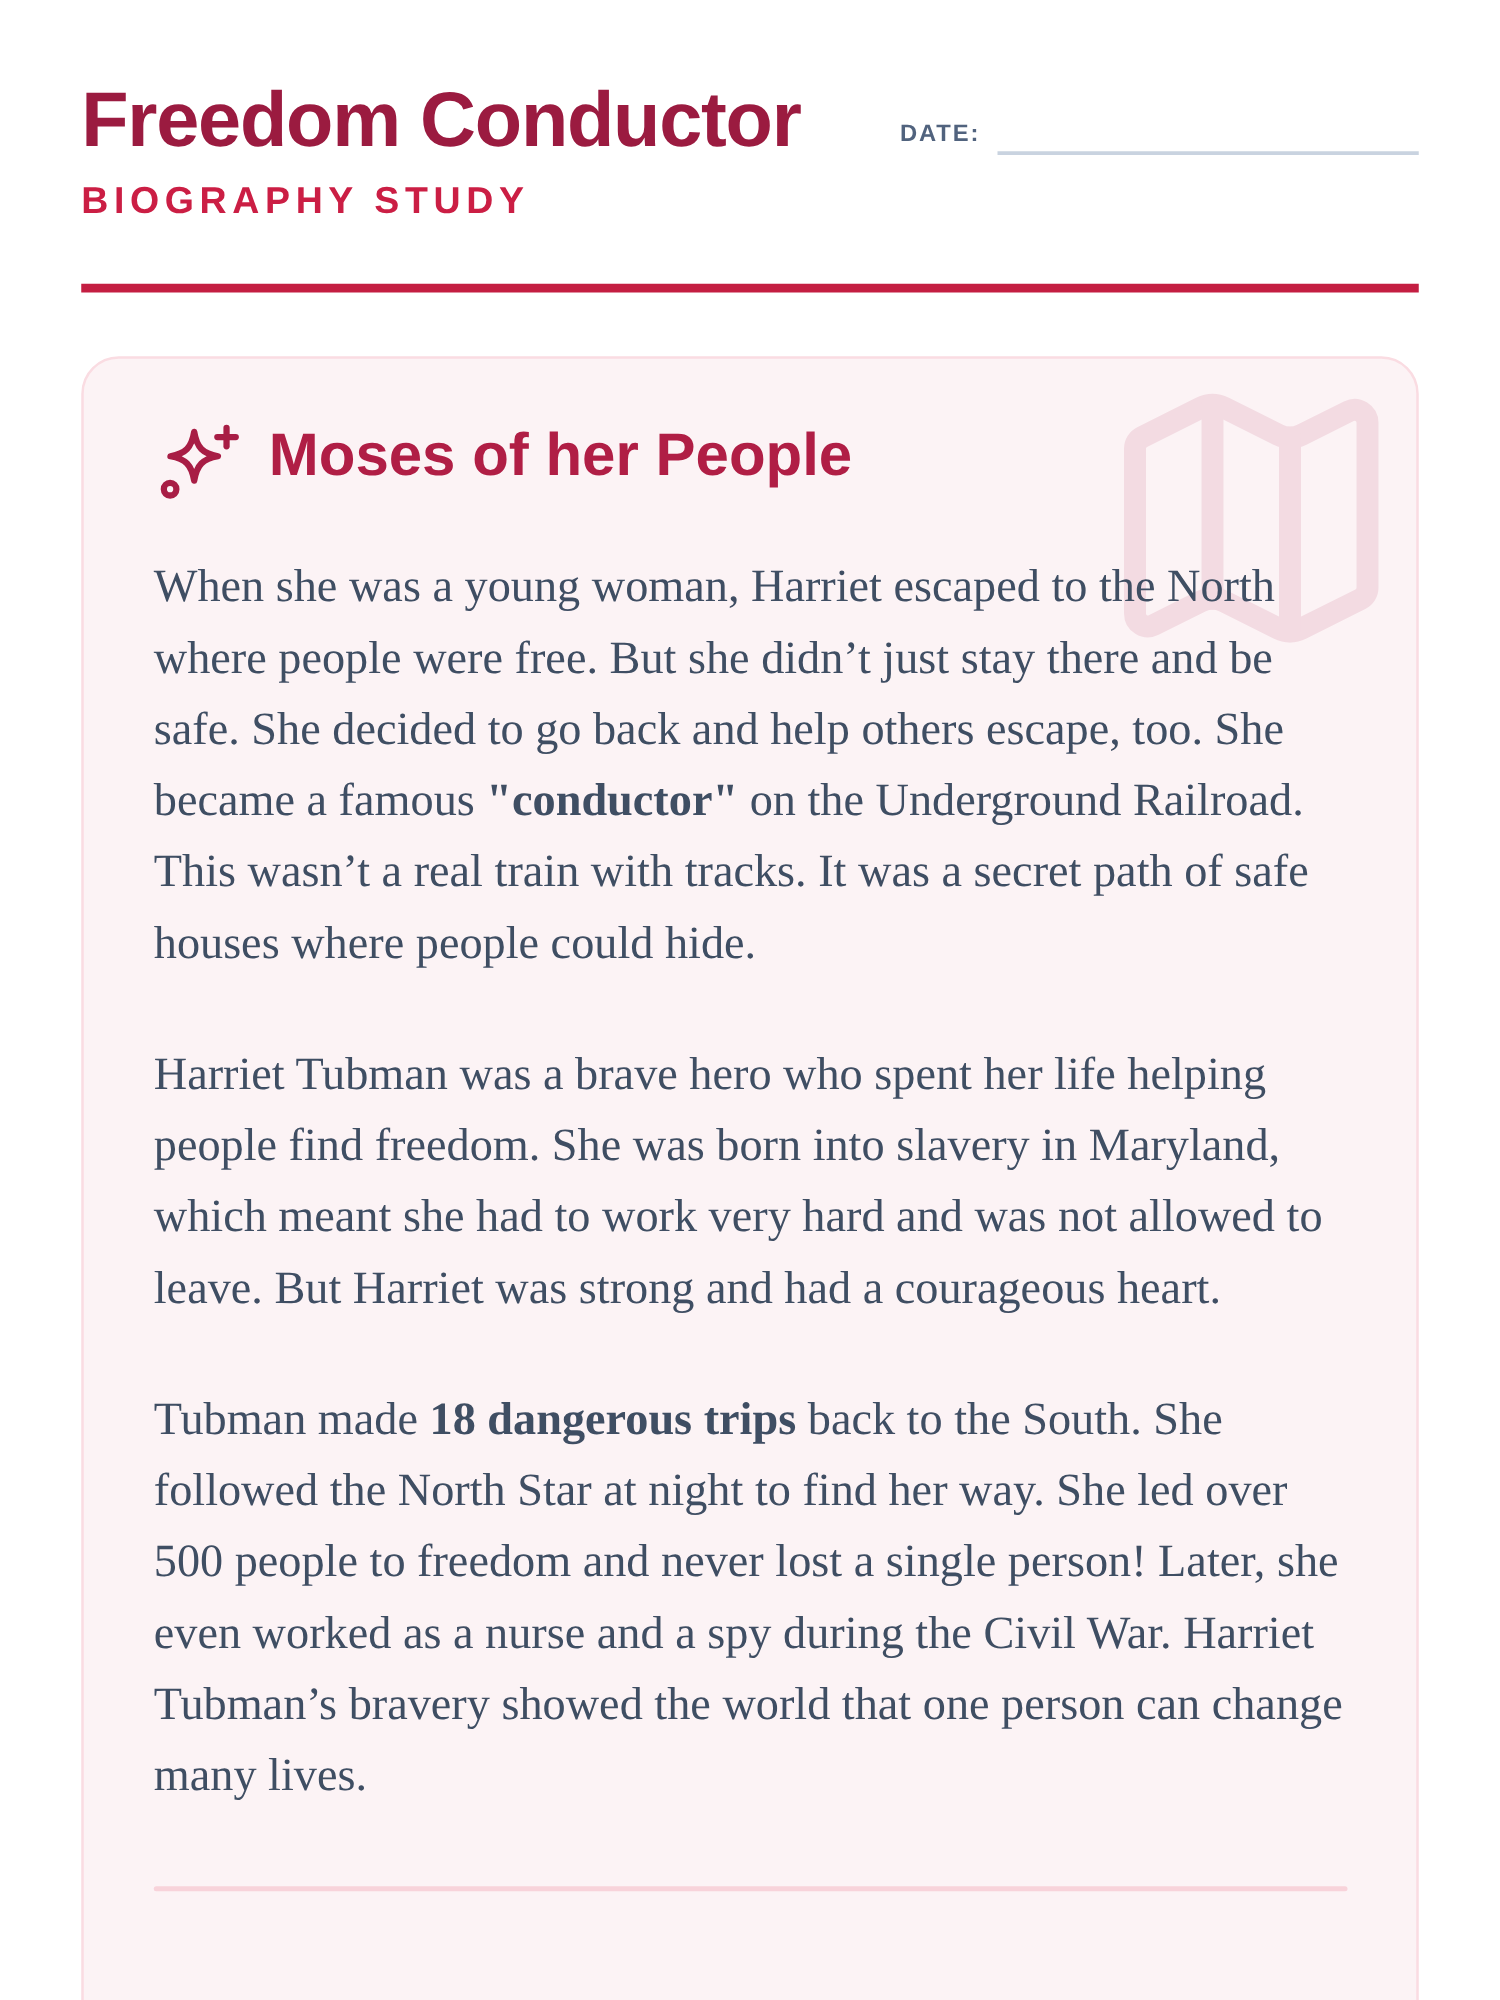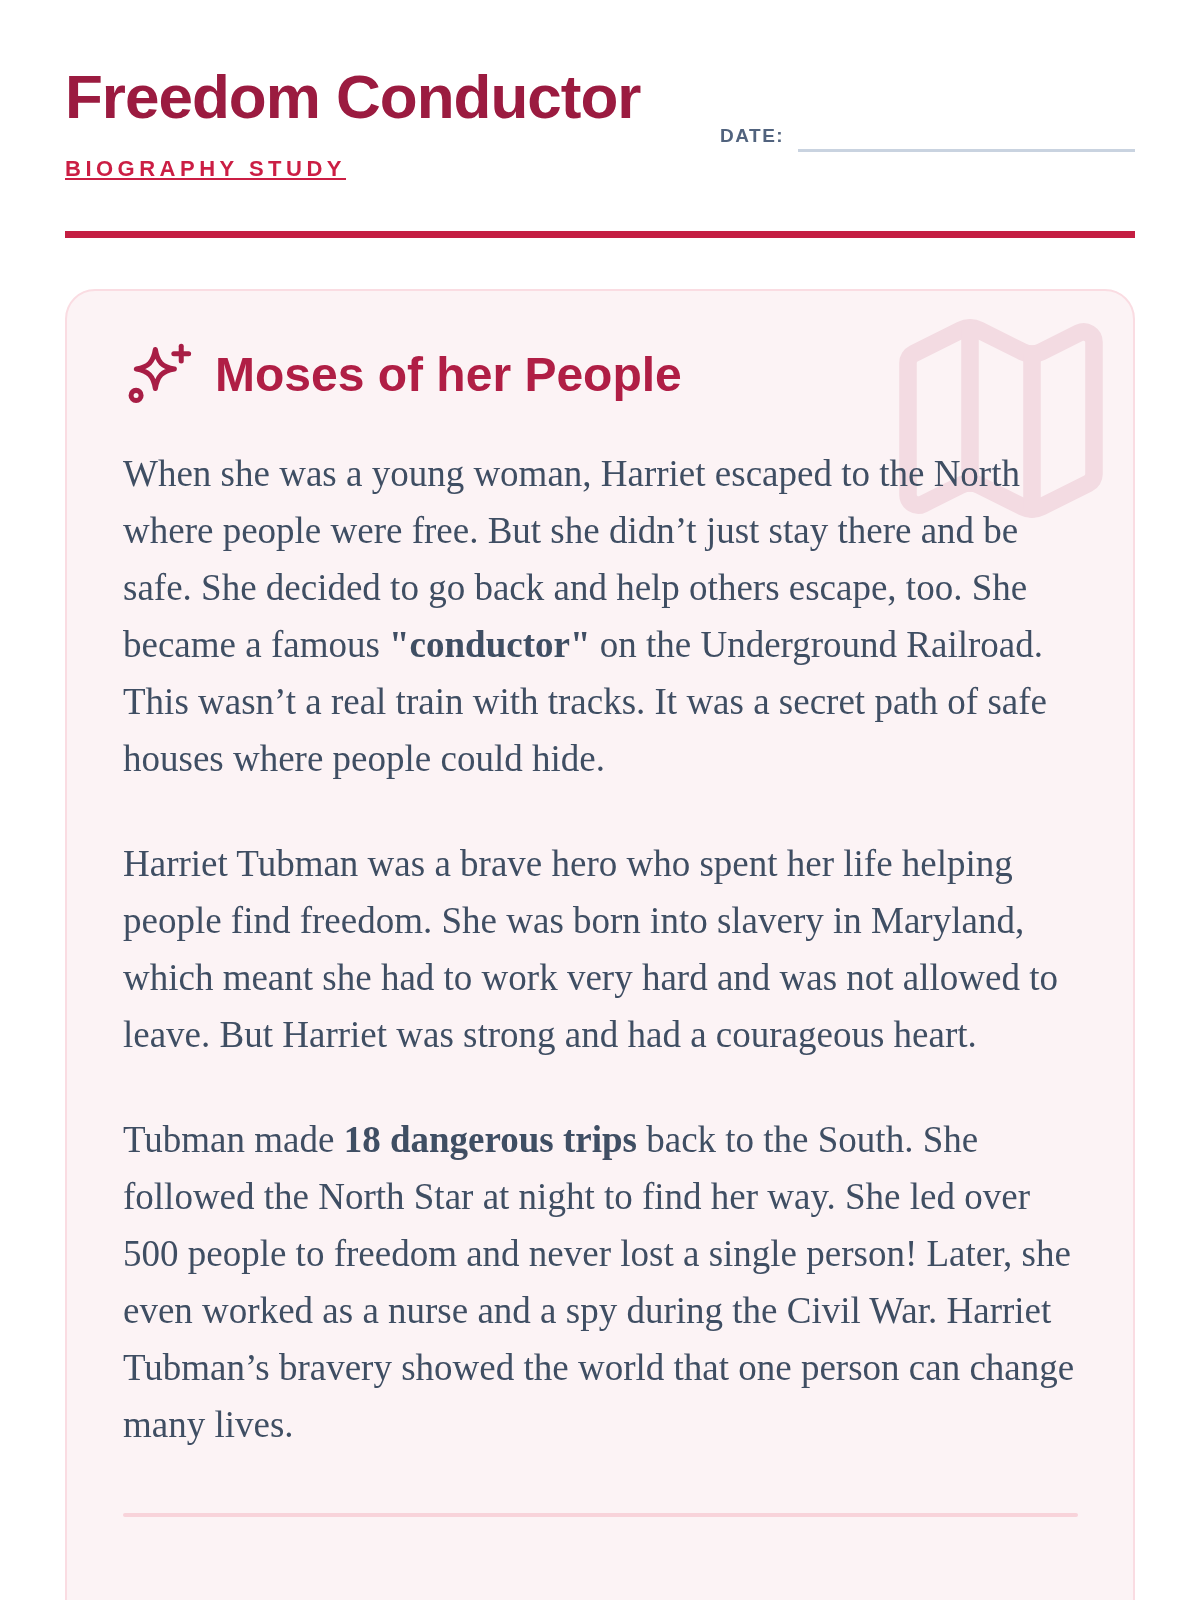--- a/index.html
+++ b/index.html
@@ -9,38 +9,37 @@
     overflow: hidden;
     background: #ffffff;
     font-family: "Liberation Sans", sans-serif;
   }
   .page { padding: 0 65px; }
 
   
   header {
     display: flex;
     justify-content: space-between;
-    align-items: flex-end;
+    align-items: center;
     padding-top: 66px;
   }
   .brand h1 {
     margin: 0;
     font-size: 62px;
     line-height: 1;
     font-weight: 800;
     letter-spacing: -1px;
     color: #9b1b40;
   }
   .brand .subtitle {
-    margin-top: 28px;
-    font-size: 22px;
+    margin-top: 16px;
+    font-size: 30px;
     font-weight: 700;
     letter-spacing: 4.5px;
     color: #cb1e44;
-    text-decoration: underline;
   }
   .fields { width: 415px; padding-top: 6px; }
   .field { display: flex; align-items: flex-end; margin-bottom: 30px; }
   .field-label {
     font-size: 19px;
     font-weight: 700;
     letter-spacing: 1.5px;
     color: #51637e;
     margin-bottom: 5px;
     white-space: nowrap;
@@ -71,21 +70,21 @@
     position: absolute;
     top: 0;
     right: 8px;
     width: 248px;
     height: 255px;
     pointer-events: none;
   }
   .title-row {
     position: relative;
     display: flex;
-    align-items: center;
+    align-items: flex-start;
     gap: 22px;
   }
   .sparkles { width: 70px; height: 66px; flex: none; }
   .title-row h2 {
     margin: 0;
     font-size: 48px;
     font-weight: 700;
     color: #b01e45;
     letter-spacing: 0;
   }

